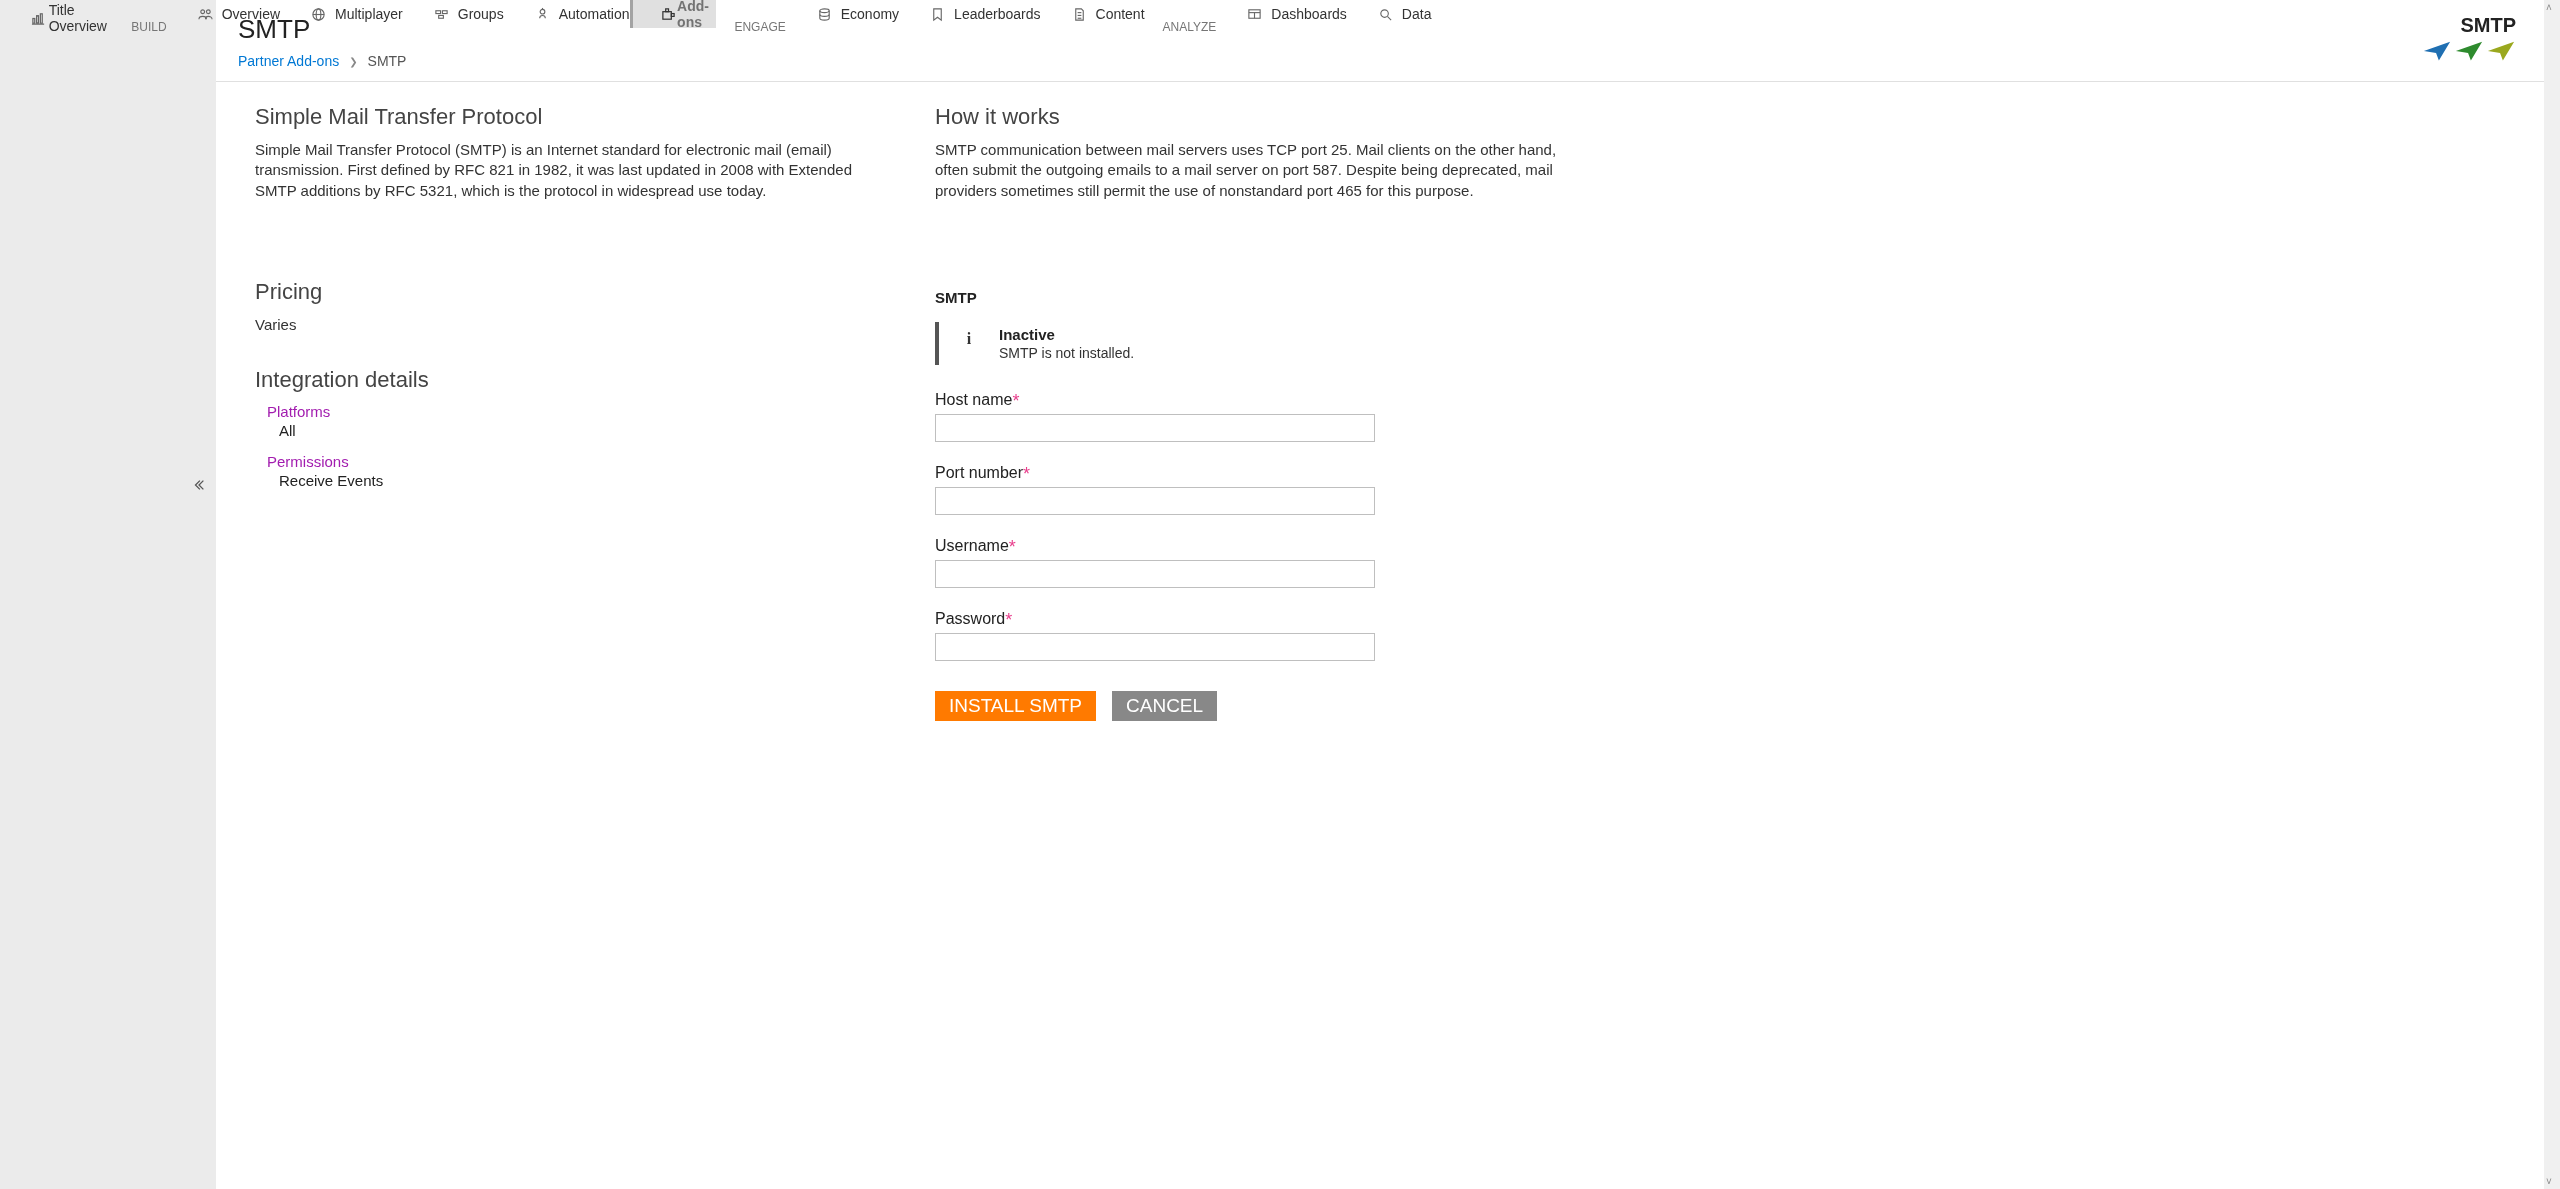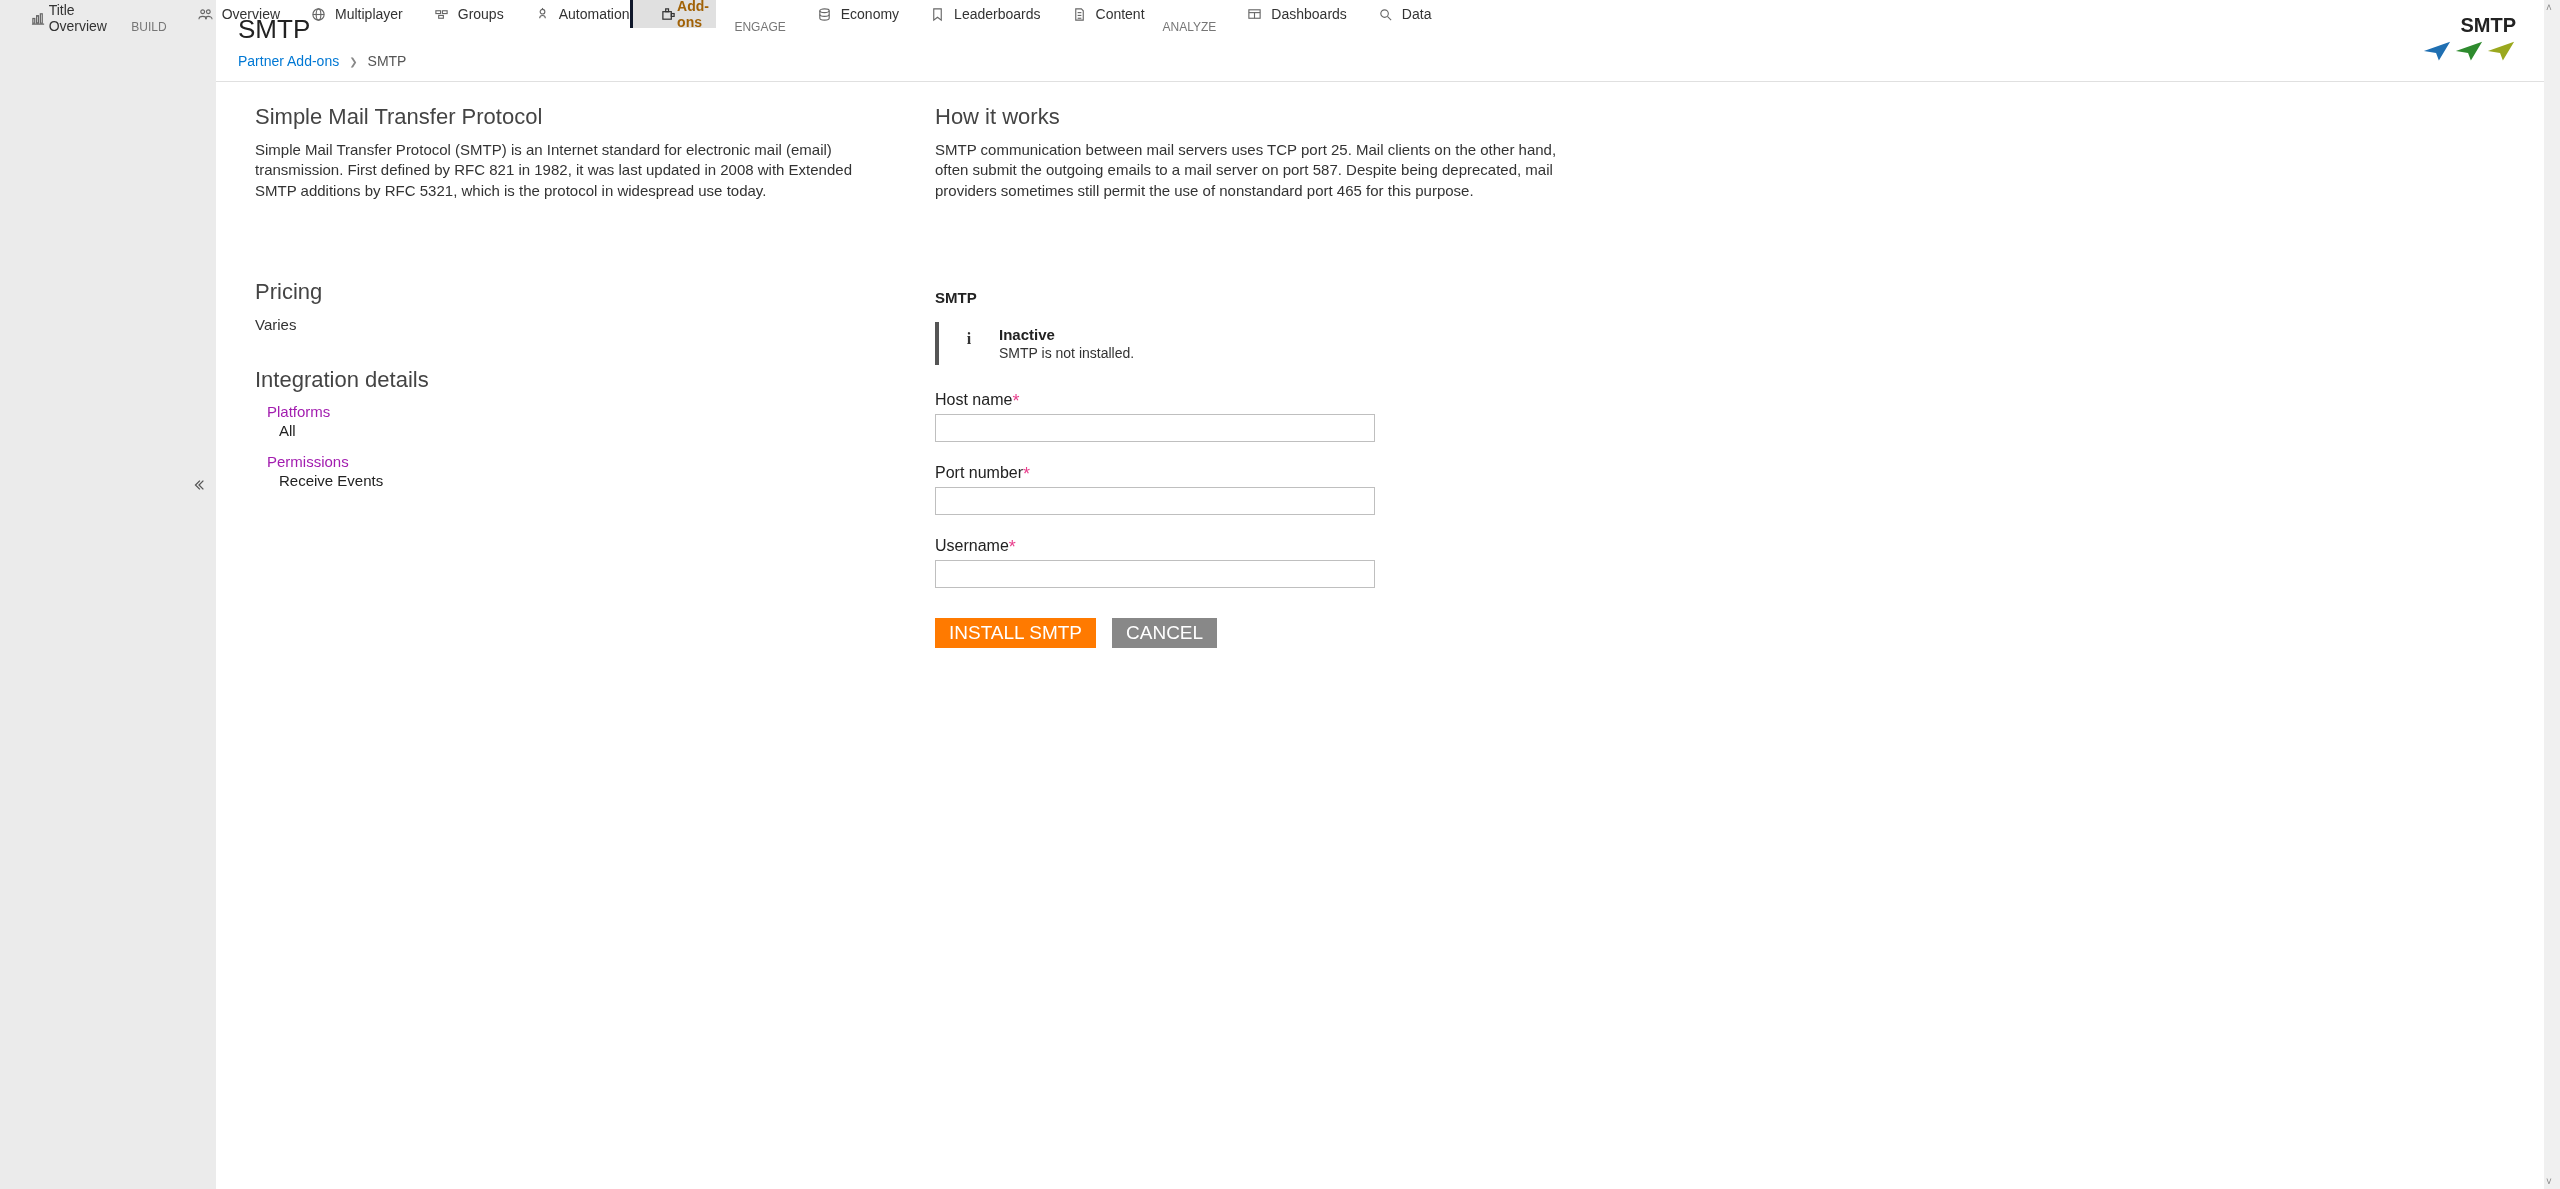--- a/index.html
+++ b/index.html
@@ -44,24 +44,24 @@
     margin-bottom: 2px;
   }
   .side-item .icon-slot {
     width: 24px;
     display: inline-flex;
     align-items: center;
     justify-content: flex-start;
     color: #666;
   }
   .side-item.active {
-    border-left: 3px solid #0f172a;
+    border-left: 3px solid #a3a3a3;
     font-weight: 700;
     background: #e0e0e0;
-    color: #a16207;
+    color: #737373;
   }
   .side-item.active .icon-slot { color: #333; }
   .collapse-btn {
     position: absolute;
     right: 10px;
     bottom: auto;
     top: 478px;
     color: #555;
     cursor: pointer;
     font-size: 14px;
@@ -374,20 +374,24 @@
           <input type="text" style="">
         </div>
         <div class="field">
           <span class="field-label">Port number</span><span class="req">*</span>
           <input type="text" style="">
         </div>
         <div class="field">
           <span class="field-label">Username</span><span class="req">*</span>
           <input type="text" style="">
         </div>
+        <div class="field">
+          <span class="field-label">Password</span><span class="req">*</span>
+          <input type="password" style="">
+        </div>
 
         <div class="btn-row">
           <button class="btn btn-primary">INSTALL SMTP</button>
           <button class="btn btn-secondary">CANCEL</button>
         </div>
       </div>
     </div>
   </div>
 
   <div class="right-gutter">

